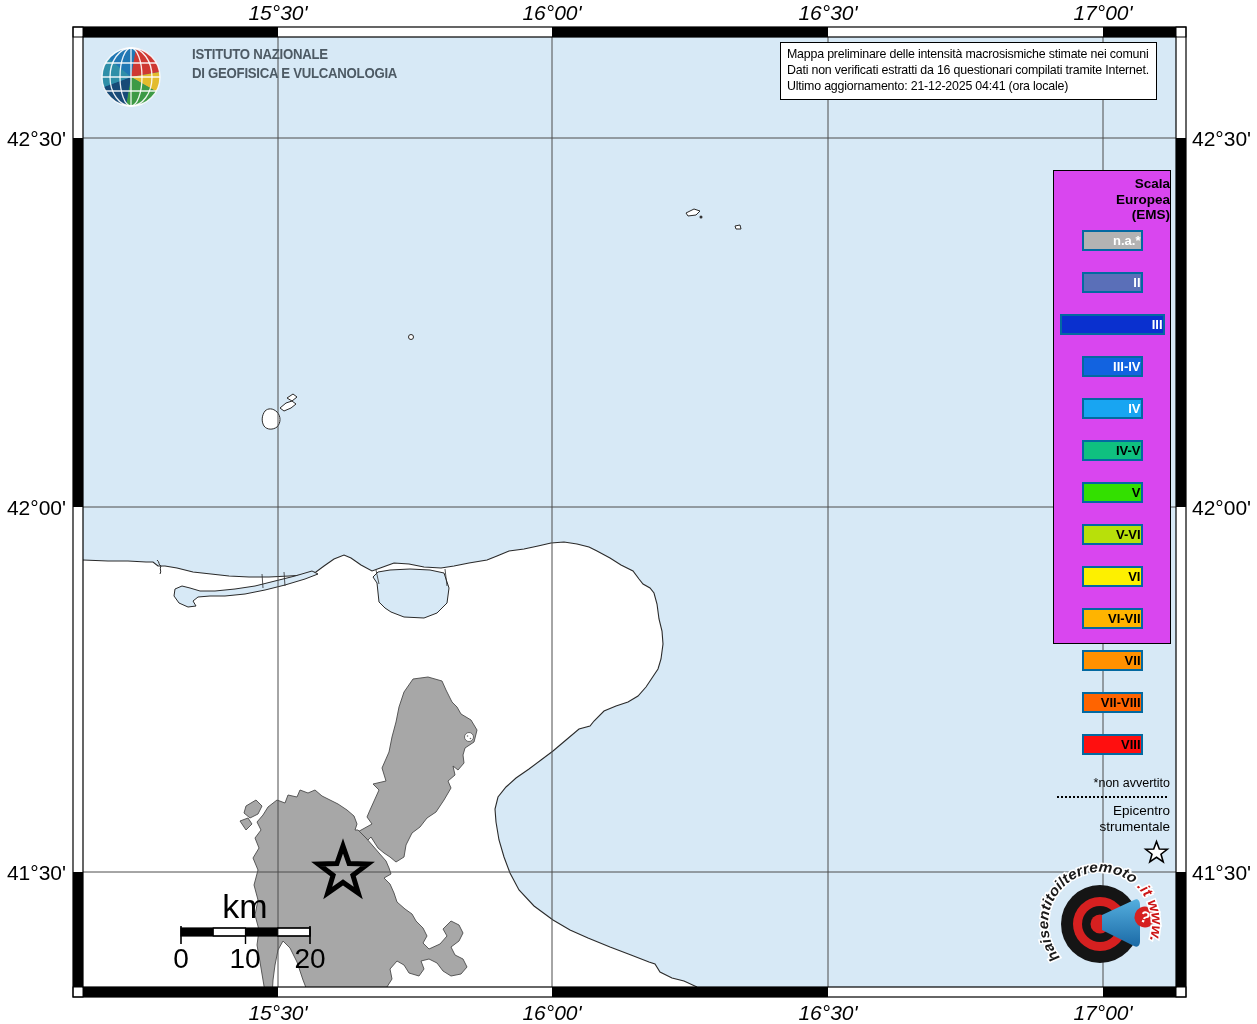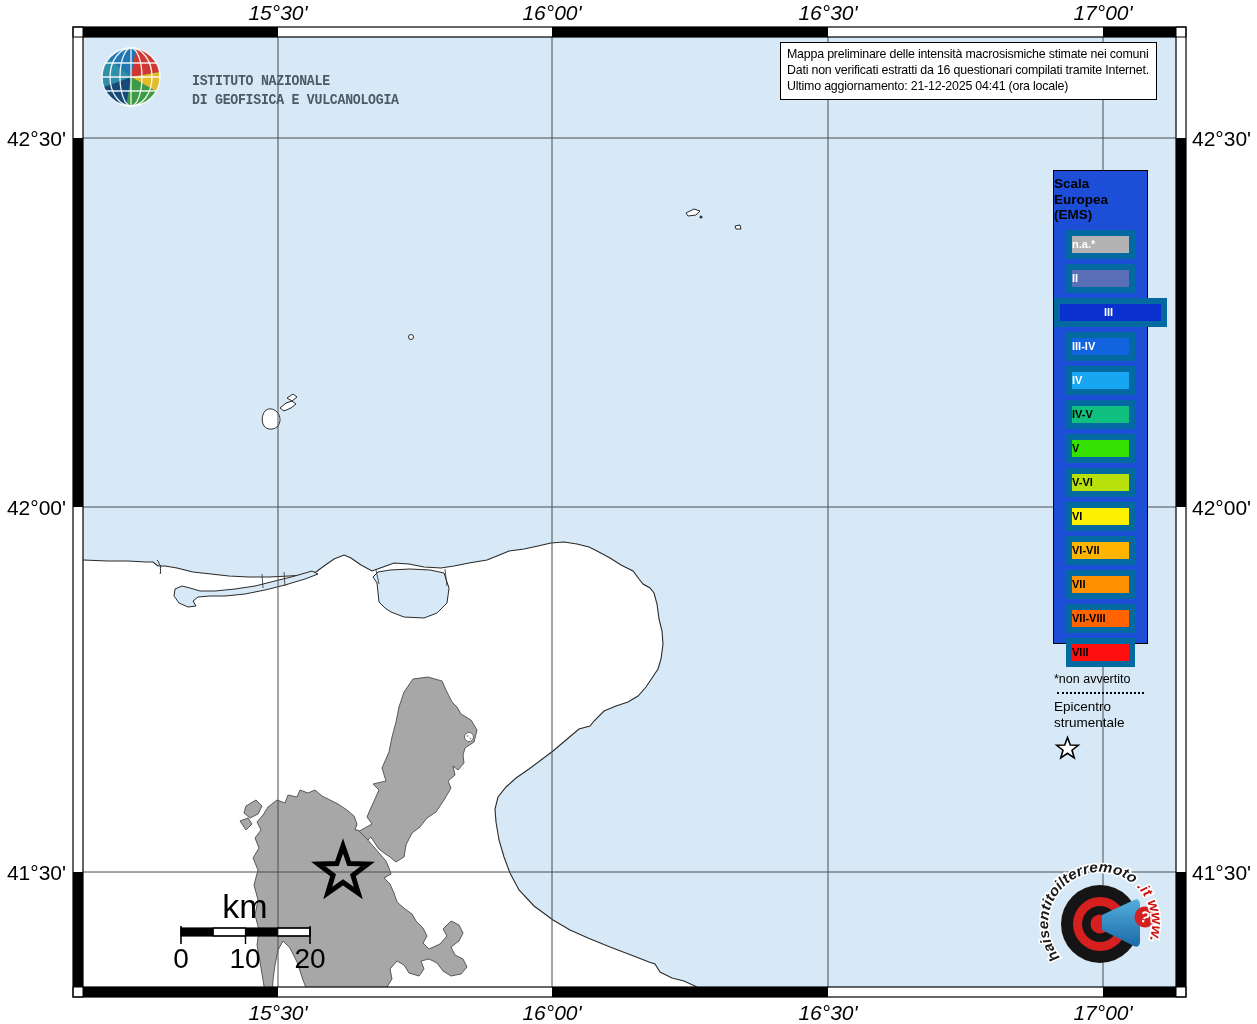--- a/index.html
+++ b/index.html
@@ -4,34 +4,34 @@
 <style>
   html,body{margin:0;padding:0;background:#fff;}
   .stage{position:relative;width:1257px;height:1024px;background:#fff;overflow:hidden;
          font-family:"Liberation Sans", sans-serif;color:#000;}
   .base-svg{position:absolute;left:0;top:0;}
   .coord-label{position:absolute;font-size:21px;white-space:nowrap;}
   .lon-label{transform:translateX(-50%);font-style:italic;}
   .lat-left{width:62px;text-align:right;}
   .lat-right{text-align:left;}
   
-  .ingv{position:absolute;left:98px;top:44px;display:flex;align-items:flex-end;font-family:Liberation Mono, monospace;}
+  .ingv{position:absolute;left:98px;top:44px;display:flex;align-items:flex-start;}
   .ingv-text{margin-left:28px;font-weight:700;font-size:15px;line-height:19px;
              color:#4d5a64;letter-spacing:-0.3px;transform:scaleX(.88);transform-origin:left center;white-space:nowrap;}
   
   .info-box{position:absolute;left:780px;top:42px;width:377px;background:#fff;
             border:1.3px solid #000;padding:3px 6px 4px 6px;box-sizing:border-box;}
   .info-box div{font-size:12.4px;line-height:16.2px;letter-spacing:-0.2px;white-space:nowrap;overflow:hidden;}
   
-  .legend{position:absolute;left:1053px;top:170px;width:95px;height:474px;background:#1d4ed8;
-          border:1.3px solid #000;box-sizing:border-box;text-align:left;}
+  .legend{position:absolute;left:1053px;top:170px;width:118px;height:474px;background:#d946ef;
+          border:1.3px solid #000;box-sizing:border-box;text-align:right;}
   .legend-title{margin-top:5px;font-weight:700;font-size:13.5px;line-height:15.5px;}
   .chips{margin-top:7px;}
-  .chip{width:57px;height:17px;line-height:17px;margin:0 auto 5px auto;border:6px solid #0369a1;
-        font-weight:700;font-size:11px;}
+  .chip{width:57px;height:17px;line-height:17px;margin:0 auto 21px auto;border:2px solid #0369a1;
+        font-weight:700;font-size:13px;}
   .legend-note{font-size:12.5px;margin-top:5px;}
   .legend-divider{border-top:2px dotted #000;margin:6px 3px 5px 3px;height:0;}
   .legend-epi{font-weight:400;font-size:13.5px;line-height:16px;}
   .legend-star{margin-top:4px;}
   
   .watermark{position:absolute;left:1028px;top:853px;}
 </style>
 </head>
 <body>
 

